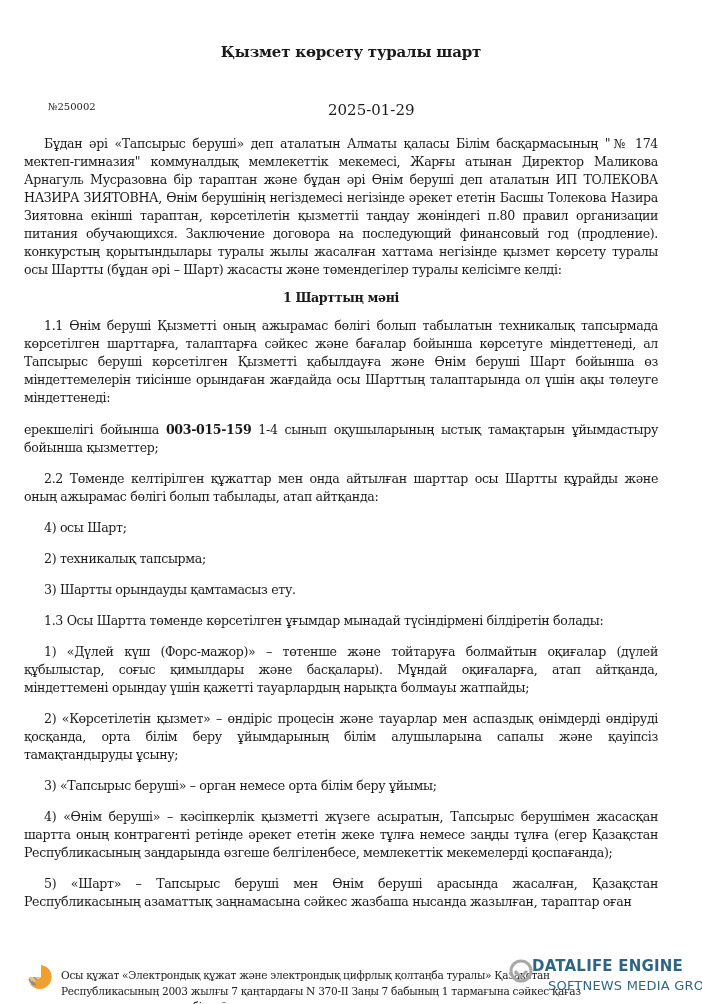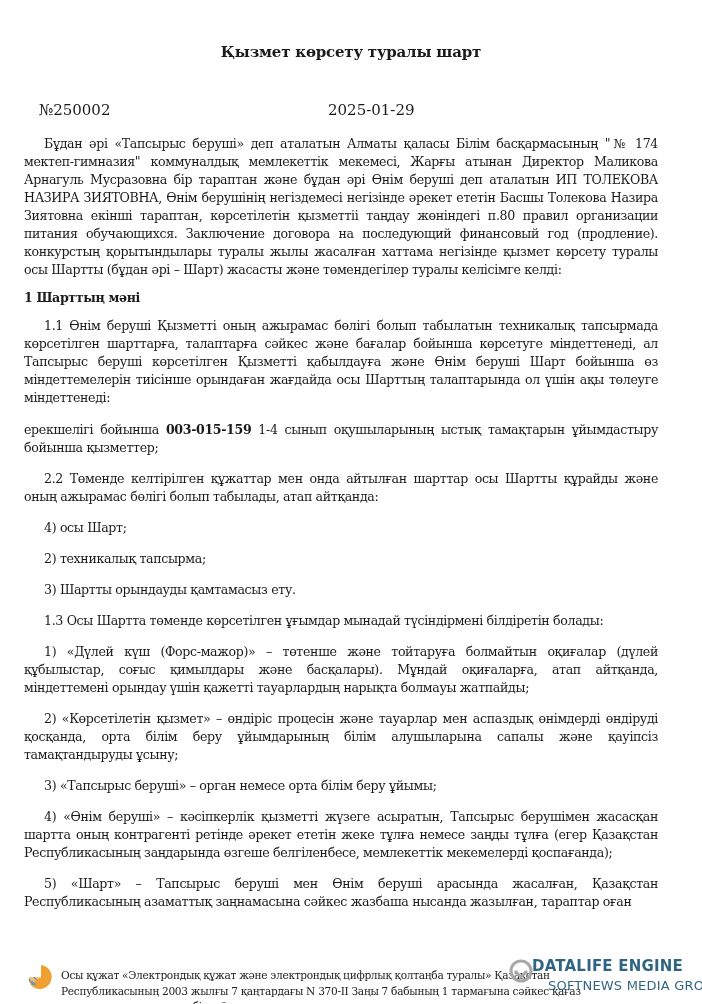--- a/index.html
+++ b/index.html
@@ -6,32 +6,32 @@
   body {
     width: 702px; height: 1004px; overflow: hidden; position: relative;
     font-family: "DejaVu Serif", serif;
     color: #1a1a1a;
   }
   .page { position: absolute; left: 0; top: 0; width: 702px; height: 1004px; margin-top: 12px; }
   .title {
     position: absolute; top: 31px; left: 0; width: 702px; text-align: center;
     font-weight: bold; font-size: 15px; letter-spacing: -0.2px;
   }
-  .meta-num { position: absolute; top: 89px; left: 39px; font-size: 15px; }
+  .meta-num { position: absolute; top: 89px; left: 48px; font-size: 10px; }
   .meta-date { position: absolute; top: 89px; left: 328px; font-size: 15px; }
   .body {
     position: absolute; left: 24px; width: 634px; top: 123px;
     font-size: 12.6px; line-height: 18px; letter-spacing: -0.35px;
     text-align: justify;
   }
   .body p { margin: 0; }
   .indent { text-indent: 20px; }
   .gap { margin-top: 13px !important; }
   .gap2 { margin-top: 14px !important; }
-  .section-head { text-align: left; font-weight: bold; margin-top: 10px !important; margin-bottom: 10px !important; }
+  .section-head { text-align: center; font-weight: bold; margin-top: 10px !important; margin-bottom: 10px !important; }
   .bold { font-weight: bold; }
   .footer {
     position: absolute; left: 0; top: 944px; width: 702px; height: 60px;
   }
   .stamp-logo { position: absolute; left: 26px; top: 6px; width: 30px; height: 30px; }
   .stamp-text {
     position: absolute; left: 61px; top: 12px; width: 520px;
     font-size: 10.6px; line-height: 15.5px; letter-spacing: -0.3px; color: #222;
   }
   .watermark {

